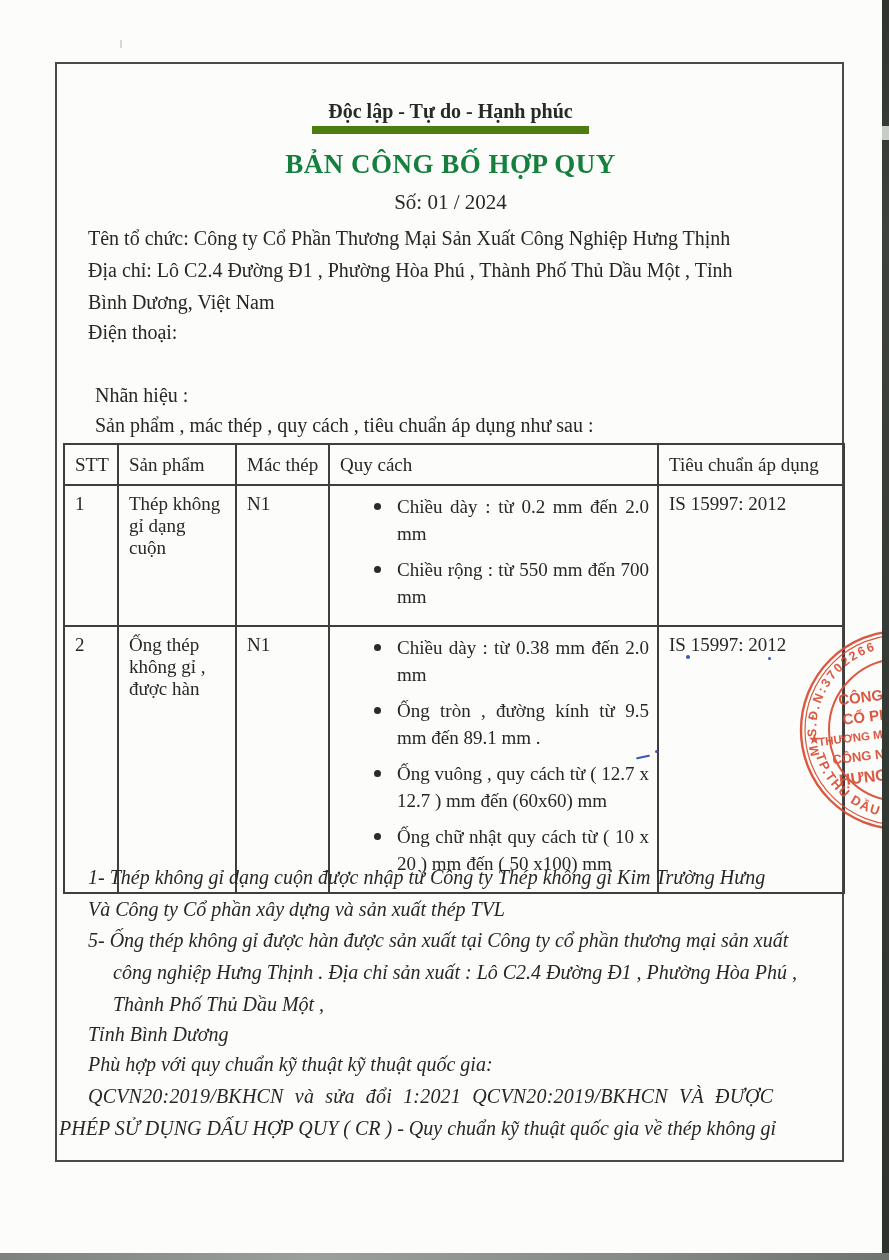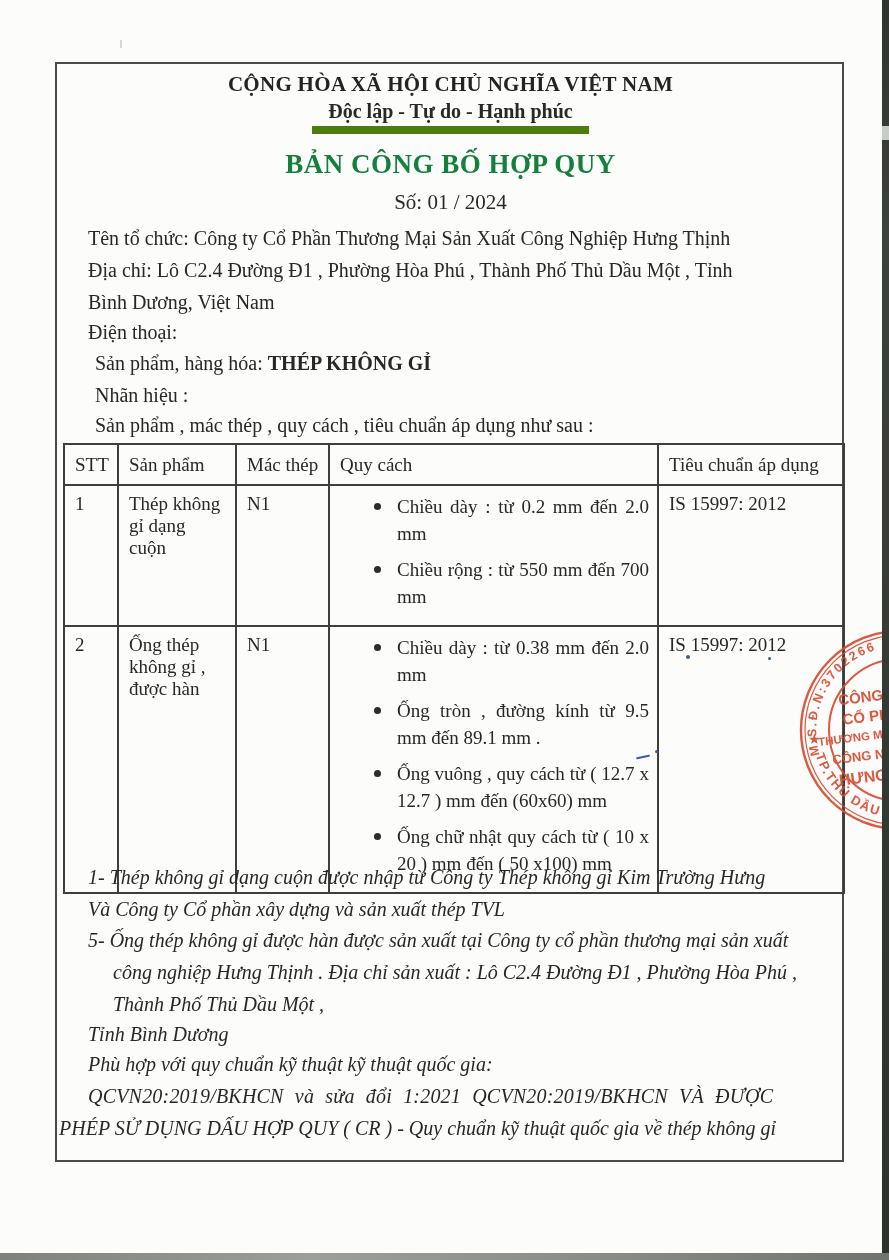--- a/index.html
+++ b/index.html
@@ -76,32 +76,30 @@
   .speck.dash{border-radius:2px;transform:rotate(-12deg);}
   .faint{position:absolute;background:#d8d8d2;z-index:5;}
 </style>
 </head>
 <body>
 
 <div class="page">
 
   <div class="doc-frame"></div>
 
-  <div class="center-wrap national-title">CỘNG HÒA XÃ HỘI CHỦ NGHĨA VIỆT NAM</div>
   <div class="center-wrap motto">
     <span class="u">Độc lập - Tự do - Hạnh phúc</span>
   </div>
   <div class="center-wrap doc-title">BẢN CÔNG BỐ HỢP QUY</div>
   <div class="center-wrap doc-number">Số: 01 / 2024</div>
 
   <div class="line" style="left:88px;top:227px;">Tên tổ chức: Công ty Cổ Phần Thương Mại Sản Xuất Công Nghiệp Hưng Thịnh</div>
   <div class="line" style="left:88px;top:259px;">Địa chỉ: Lô C2.4 Đường Đ1 , Phường Hòa Phú , Thành Phố Thủ Dầu Một , Tỉnh</div>
   <div class="line" style="left:88px;top:291px;">Bình Dương, Việt Nam</div>
   <div class="line" style="left:88px;top:321px;">Điện thoại:</div>
-  <div class="line" style="left:95px;top:352px;"><span>Sản phẩm, hàng hóa: </span><span class="bold">THÉP KHÔNG GỈ</span></div>
   <div class="line" style="left:95px;top:384px;text-align:right;">Nhãn hiệu :</div>
   <div class="line" style="left:95px;top:414px;">Sản phẩm , mác thép , quy cách , tiêu chuẩn áp dụng như sau :</div>
 
   <table class="conf">
     <colgroup>
       <col style="width:54px">
         <col style="width:118px">
         <col style="width:93px">
         <col style="width:329px">
         <col style="width:186px">

